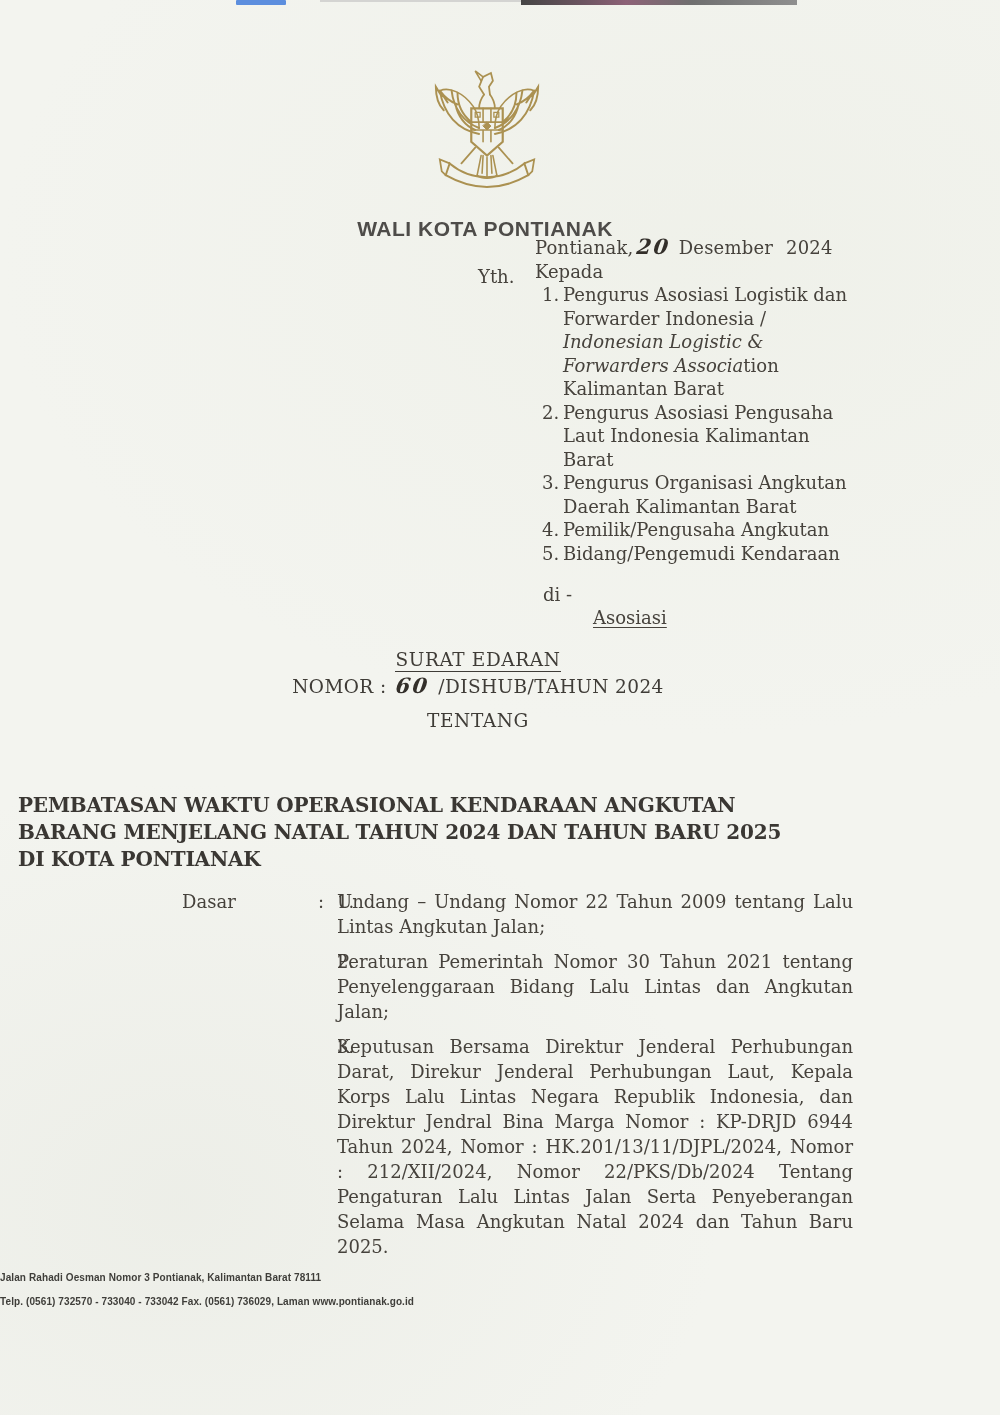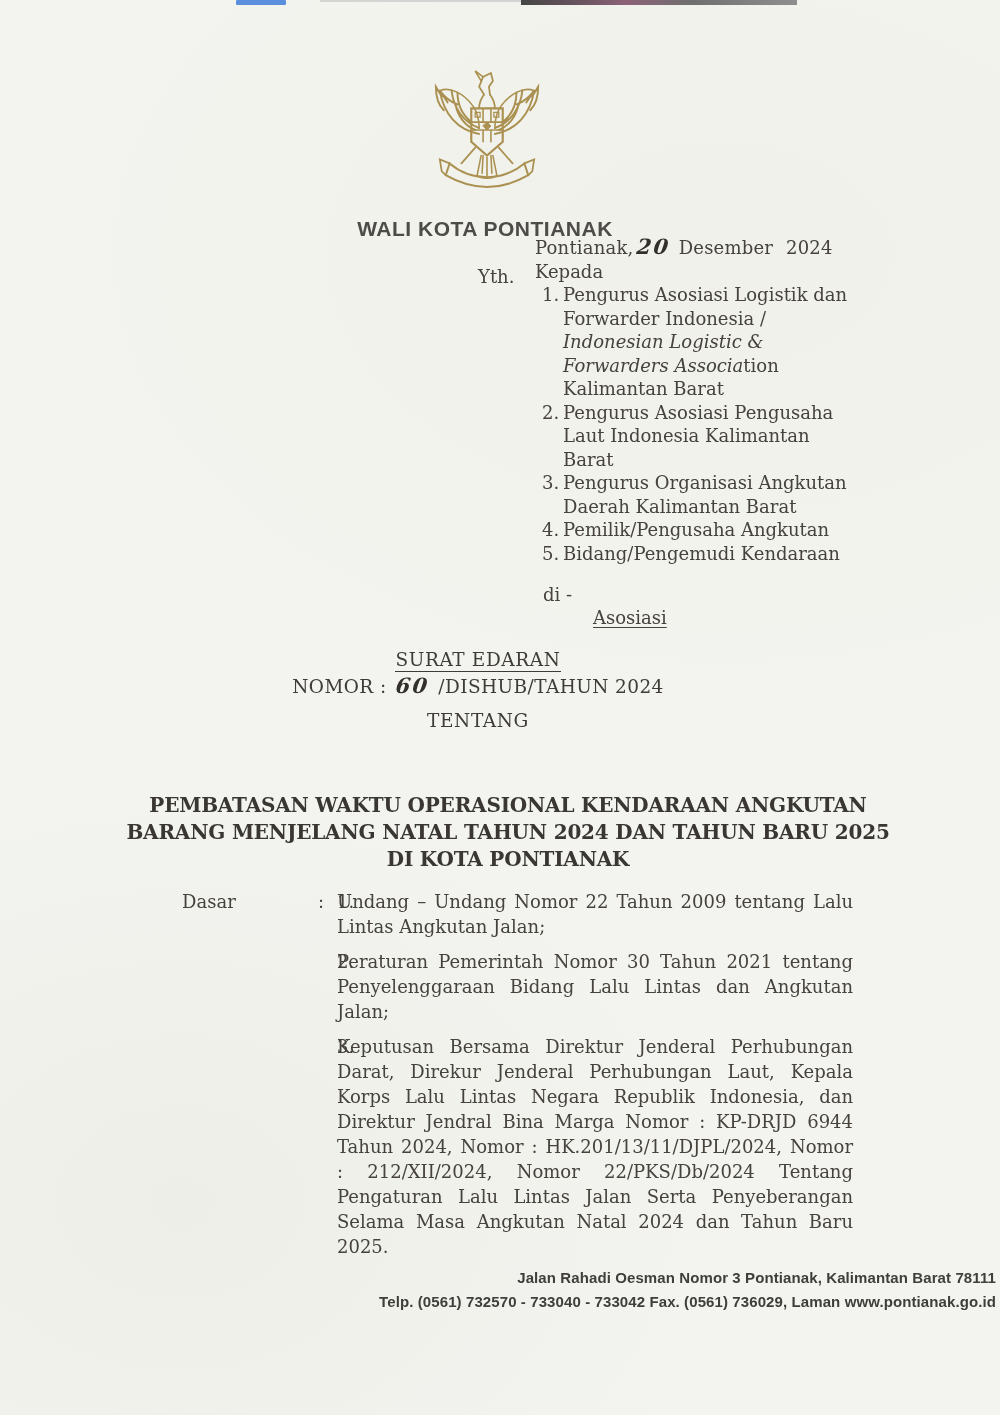--- a/index.html
+++ b/index.html
@@ -43,36 +43,36 @@
   .it{font-style:italic;}
   .di-line{position:absolute;left:543px;top:584px;font-size:18px;}
   .di-city{position:absolute;left:593px;top:607px;font-size:18px;text-decoration:underline;text-underline-offset:3px;}
   
   .headings{position:absolute;left:0;top:649px;width:956px;text-align:center;font-size:18.5px;color:#3f3c37;}
   .doc-type{display:inline-block;border-bottom:1.5px solid #3f3c37;padding-bottom:1px;letter-spacing:.6px;}
   .nomor-line{margin-top:3px;letter-spacing:.4px;}
   .tentang{margin-top:13px;letter-spacing:.6px;}
   
   .title{
-    position:absolute;left:18px;top:792px;width:980px;text-align:center;
+    position:absolute;left:18px;top:792px;width:980px;
     font-weight:700;font-size:20px;line-height:27px;color:#3a3733;letter-spacing:-.2px;
   }
   
   .dasar{position:absolute;left:182px;top:889px;width:694px;font-size:18px;}
   .dasar-label{position:absolute;left:0;top:2px;}
   .dasar-colon{position:absolute;left:136px;top:2px;}
   .dasar-items{margin-left:155px;}
   .dasar-item{position:relative;line-height:25px;}
   .dasar-item + .dasar-item{margin-top:10px;}
   .dasar-item .num{position:absolute;left:0;top:0;}
   .dasar-item .txt{width:516px;text-align:justify;}
   
   .footer{
-    position:absolute;left:0;top:1266px;width:996px;text-align:right;
-    font-family:"Liberation Sans", sans-serif;font-weight:700;font-size:15px;
+    position:absolute;left:0;top:1266px;width:996px;text-align:left;
+    font-family:"Liberation Sans", sans-serif;font-weight:700;font-size:10px;
     line-height:24px;color:#3f3e3a;letter-spacing:.1px;
   }
 </style>
 </head>
 <body>
 
 <div class="page">
 
   <div class="artifact blue"></div>
   <div class="artifact faint"></div>

